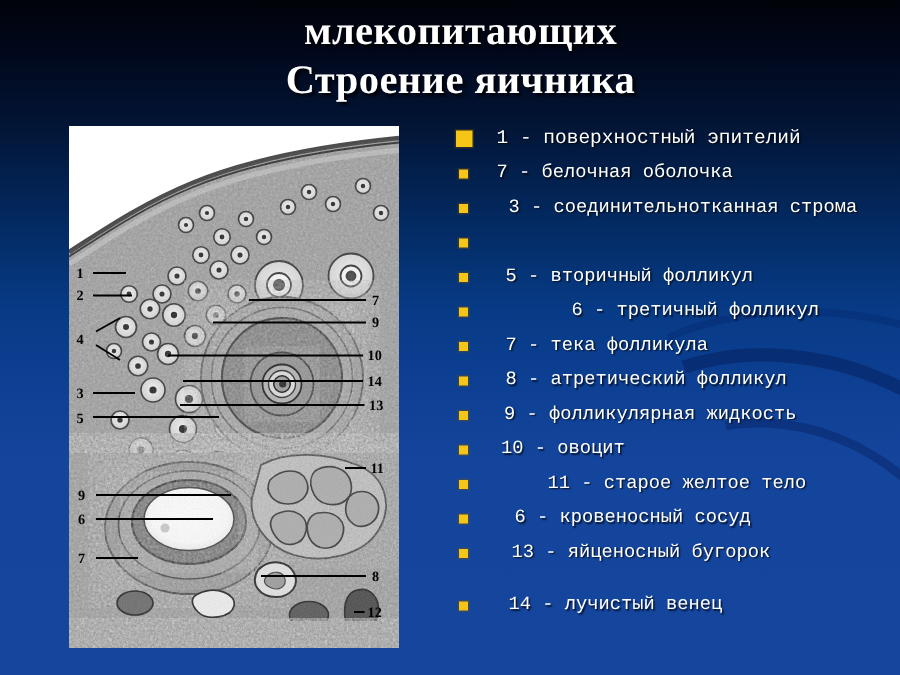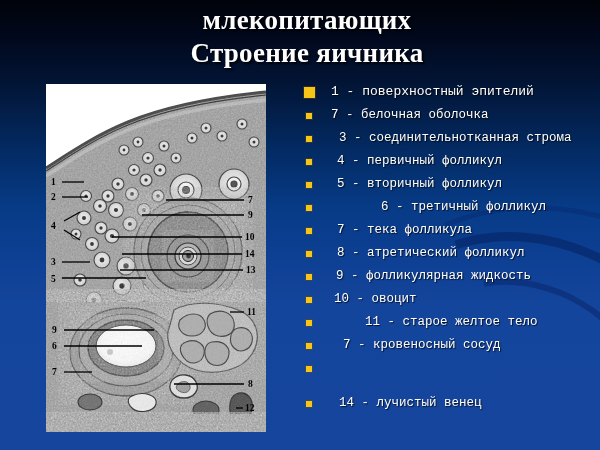--- a/index.html
+++ b/index.html
@@ -467,21 +467,20 @@
     <div class="li i2">
       <span class="bullet"></span>
       <span class="li-text">7 - белочная оболочка</span>
     </div>
     <div class="li i3">
       <span class="bullet"></span>
       <span class="li-text">3 - соединительнотканная строма</span>
     </div>
     <div class="li i4">
       <span class="bullet"></span>
-      <span class="li-text">4 - первичный фолликул</span>
     </div>
     <div class="li i5">
       <span class="bullet"></span>
       <span class="li-text">5 - вторичный фолликул</span>
     </div>
     <div class="li i6">
       <span class="bullet"></span>
       <span class="li-text">6 - третичный фолликул</span>
     </div>
     <div class="li i7">
@@ -499,24 +498,25 @@
     <div class="li i10">
       <span class="bullet"></span>
       <span class="li-text">10 - овоцит</span>
     </div>
     <div class="li i11">
       <span class="bullet"></span>
       <span class="li-text">11 - старое желтое тело</span>
     </div>
     <div class="li i12">
       <span class="bullet"></span>
-      <span class="li-text">7 - кровеносный сосуд</span>
+      <span class="li-text">6 - кровеносный сосуд</span>
     </div>
     <div class="li i13">
       <span class="bullet"></span>
+      <span class="li-text">13 - яйценосный бугорок</span>
     </div>
     <div class="li i14 gap">
       <span class="bullet"></span>
       <span class="li-text">14 - лучистый венец</span>
     </div>
   </div>
 
 </div>
 
 </body></html>

